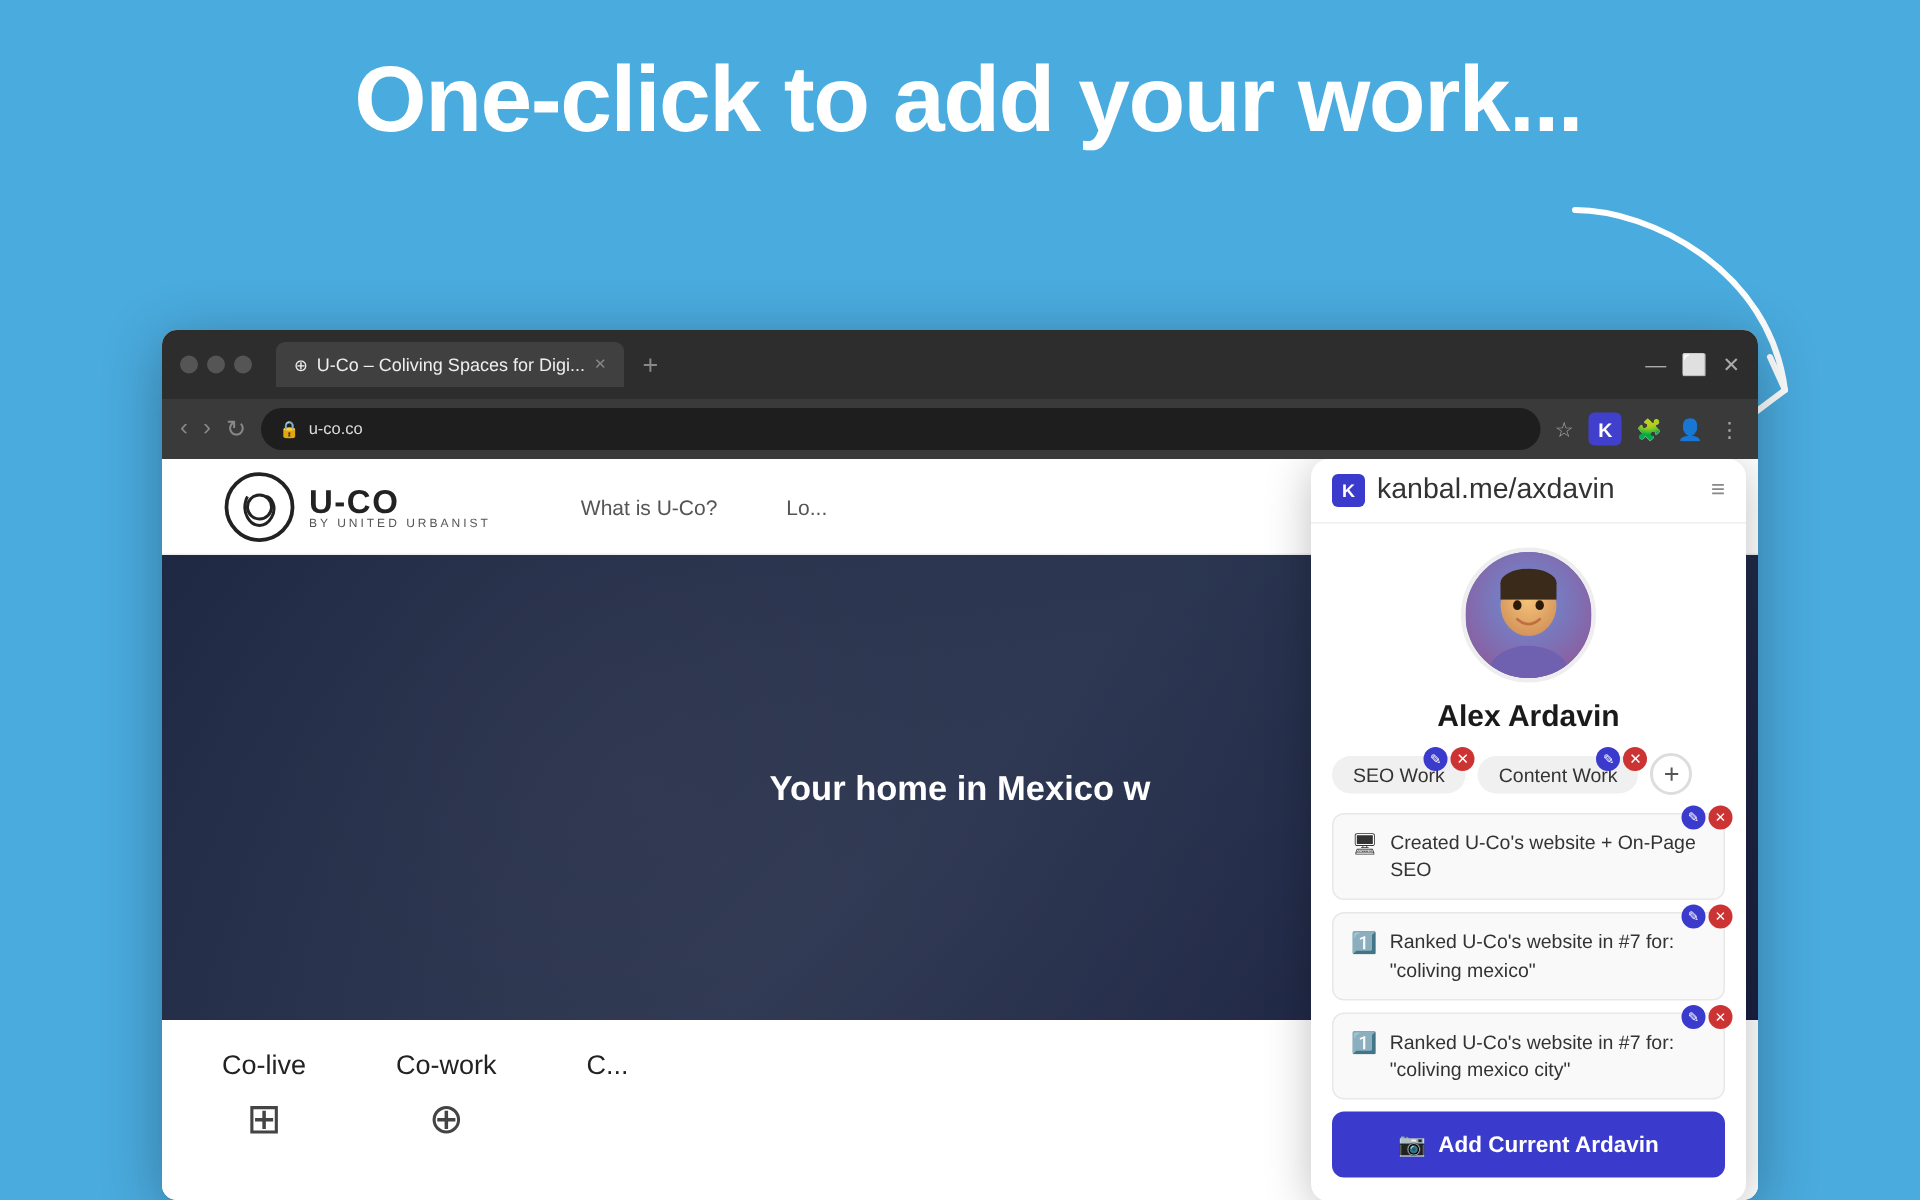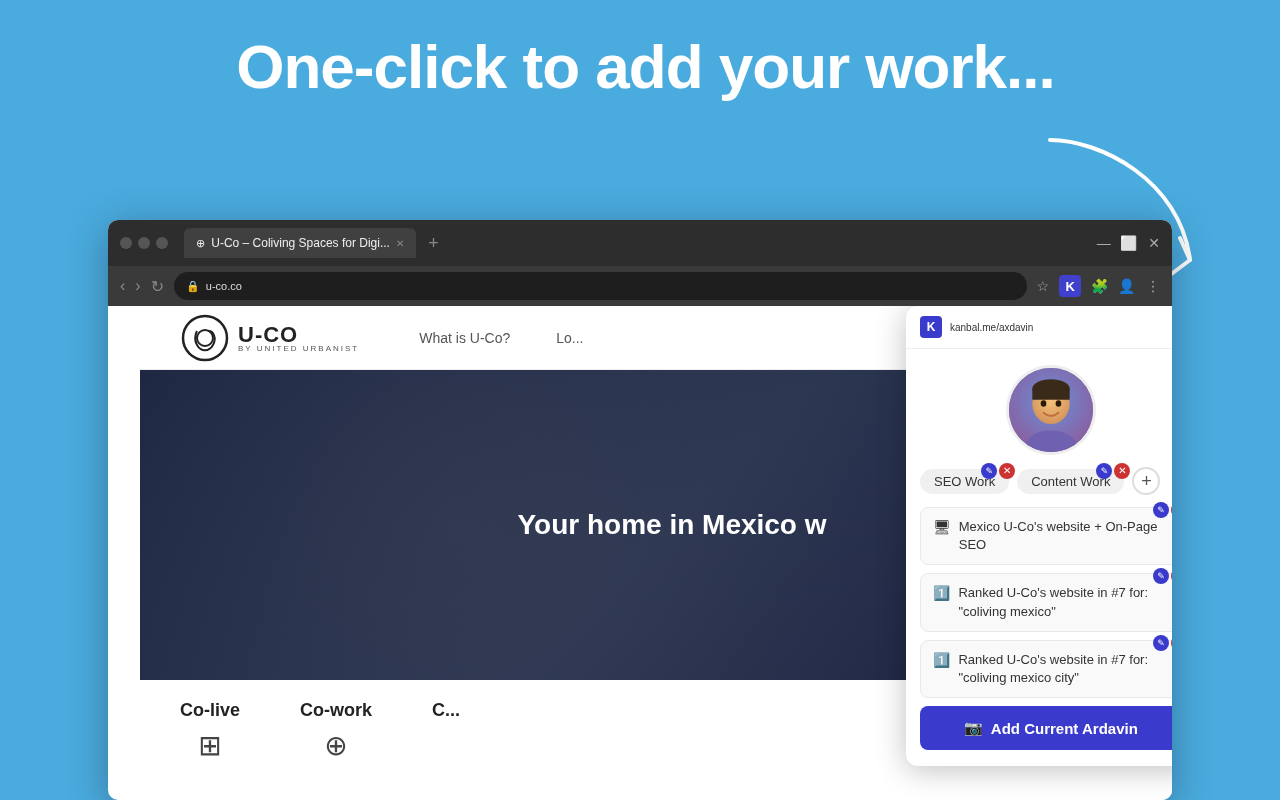--- a/index.html
+++ b/index.html
@@ -166,21 +166,20 @@
       align-items: center;
       margin-left: auto;
     }
 
     
     .website-content {
       position: relative;
       width: 100%;
       height: calc(100% - 86px);
       overflow: hidden;
-      margin-left: 32px;
     }
 
     
     .uco-site {
       width: 100%;
       height: 100%;
       background: #f5f5f5;
       display: flex;
       flex-direction: column;
     }
@@ -224,21 +223,21 @@
     }
 
     .uco-hero {
       background: linear-gradient(rgba(0,0,0,0.55), rgba(0,0,0,0.55)), #3a5a7a;
       flex: 1;
       display: flex;
       flex-direction: column;
       align-items: center;
       justify-content: center;
       color: white;
-      font-size: 28px;
+      font-size: 23px;
       font-weight: 700;
       text-align: center;
       position: relative;
     }
     .uco-hero-img {
       position: absolute;
       inset: 0;
       background: linear-gradient(rgba(20,30,60,0.6), rgba(20,30,60,0.6));
       
       background-image: 
@@ -256,21 +255,21 @@
       gap: 60px;
     }
     .uco-section {
       display: flex;
       flex-direction: column;
       align-items: center;
       gap: 8px;
     }
     .uco-section-label {
       font-size: 18px;
-      font-weight: 700;
+      font-weight: 400;
       color: #222;
     }
     .uco-section-icon {
       color: #444;
       font-size: 28px;
     }
 
     
     .extension-popup {
       position: absolute;
@@ -298,21 +297,21 @@
       width: 22px;
       height: 22px;
       display: flex;
       align-items: center;
       justify-content: center;
       font-size: 12px;
       font-weight: bold;
     }
     .popup-url {
       flex: 1;
-      font-size: 10px;
+      font-size: 19px;
       color: #333;
     }
     .popup-menu-icon {
       color: #888;
       font-size: 16px;
       cursor: pointer;
     }
 
     .popup-body {
       padding: 16px 14px;
@@ -600,20 +599,21 @@
               <rect x="25" y="22" width="40" height="12" fill="#3a2a1a"></rect>
 
               <ellipse cx="37" cy="38" rx="3" ry="3.5" fill="#2a1a0a"></ellipse>
               <ellipse cx="53" cy="38" rx="3" ry="3.5" fill="#2a1a0a"></ellipse>
 
               <path d="M37 48 Q45 55 53 48" stroke="#c07040" stroke-width="2" fill="none" stroke-linecap="round"></path>
             </svg>
           </div>
         </div>
 
+        <div class="user-name">Alex Ardavin</div>
 
         <div class="tags-row">
           <div class="tag">
             <span>SEO Work</span>
             <div class="tag-icons">
               <div class="tag-icon-edit">✎</div>
               <div class="tag-icon-del">✕</div>
             </div>
           </div>
           <div class="tag">
@@ -621,21 +621,21 @@
             <div class="tag-icons">
               <div class="tag-icon-edit">✎</div>
               <div class="tag-icon-del">✕</div>
             </div>
           </div>
           <div class="add-tag-btn">+</div>
         </div>
 
         <div class="work-item">
           <span class="work-item-emoji">🖥</span>
-          <span class="work-item-text">Mexico U-Co's website + On-Page SEO</span>
+          <span class="work-item-text">Created U-Co's website + On-Page SEO</span>
           <div class="work-item-icons">
             <div class="work-icon blue">✎</div>
             <div class="work-icon red">✕</div>
           </div>
         </div>
 
         <div class="work-item">
           <span class="work-item-emoji">1️⃣</span>
           <span class="work-item-text">Ranked U-Co's website in #7 for:
 "coliving mexico"</span>

